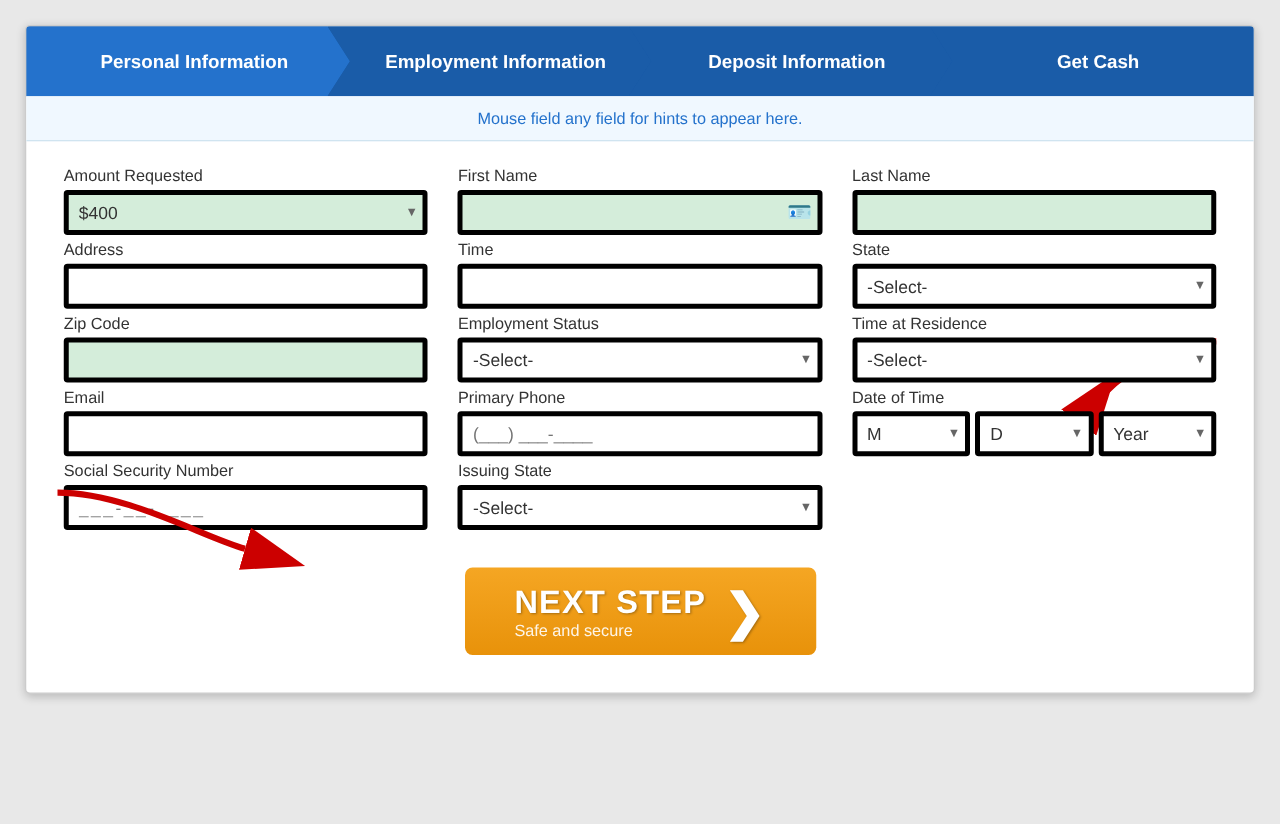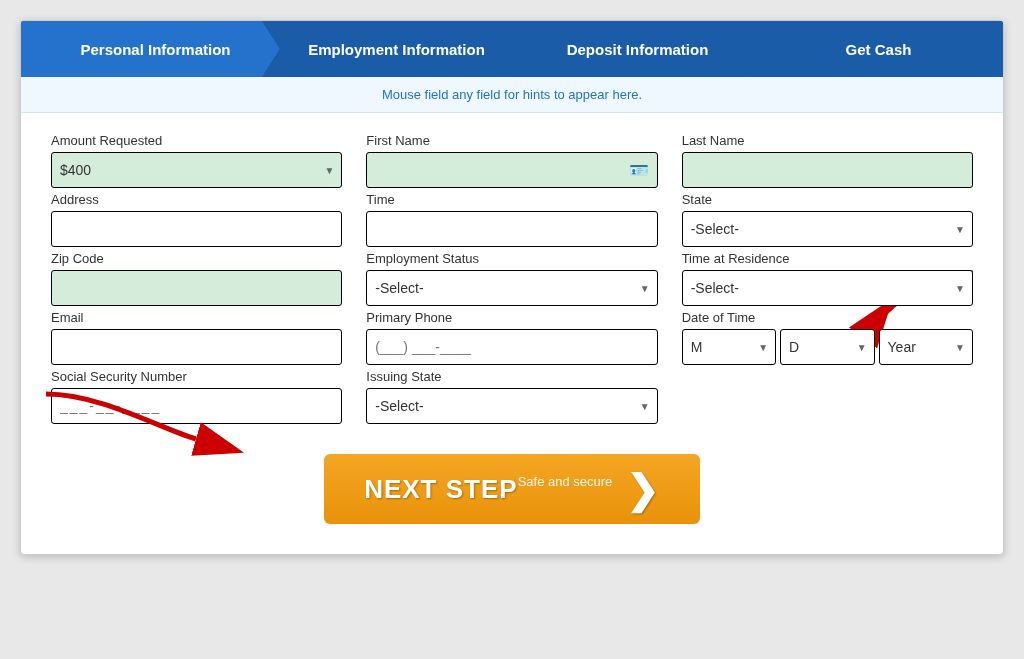--- a/index.html
+++ b/index.html
@@ -82,21 +82,21 @@
       gap: 4px;
     }
     .form-field label {
       font-size: 13px;
       color: #333;
       font-weight: normal;
     }
     .form-field input,
     .form-field select {
       height: 36px;
-      border: 1px solid #000000;
+      border: 4px solid #000000;
       border-radius: 3px;
       padding: 0 8px;
       font-size: 14px;
       color: #333;
       background: #fff;
       outline: none;
     }
     .green-bg {
       background: #d4edda !important;
     }
@@ -145,21 +145,21 @@
       align-items: center;
       justify-content: center;
       gap: 10px;
       padding: 0 40px;
       height: 70px;
       min-width: 280px;
       font-family: Arial, sans-serif;
     }
     .next-step-text {
       display: flex;
-      flex-direction: row;
+      flex-direction: column;
       align-items: flex-start;
     }
     .next-step-main {
       font-size: 26px;
       font-weight: bold;
       text-shadow: 1px 1px 2px rgba(0,0,0,0.3);
       letter-spacing: 1px;
     }
     .next-step-sub {
       font-size: 13px;

